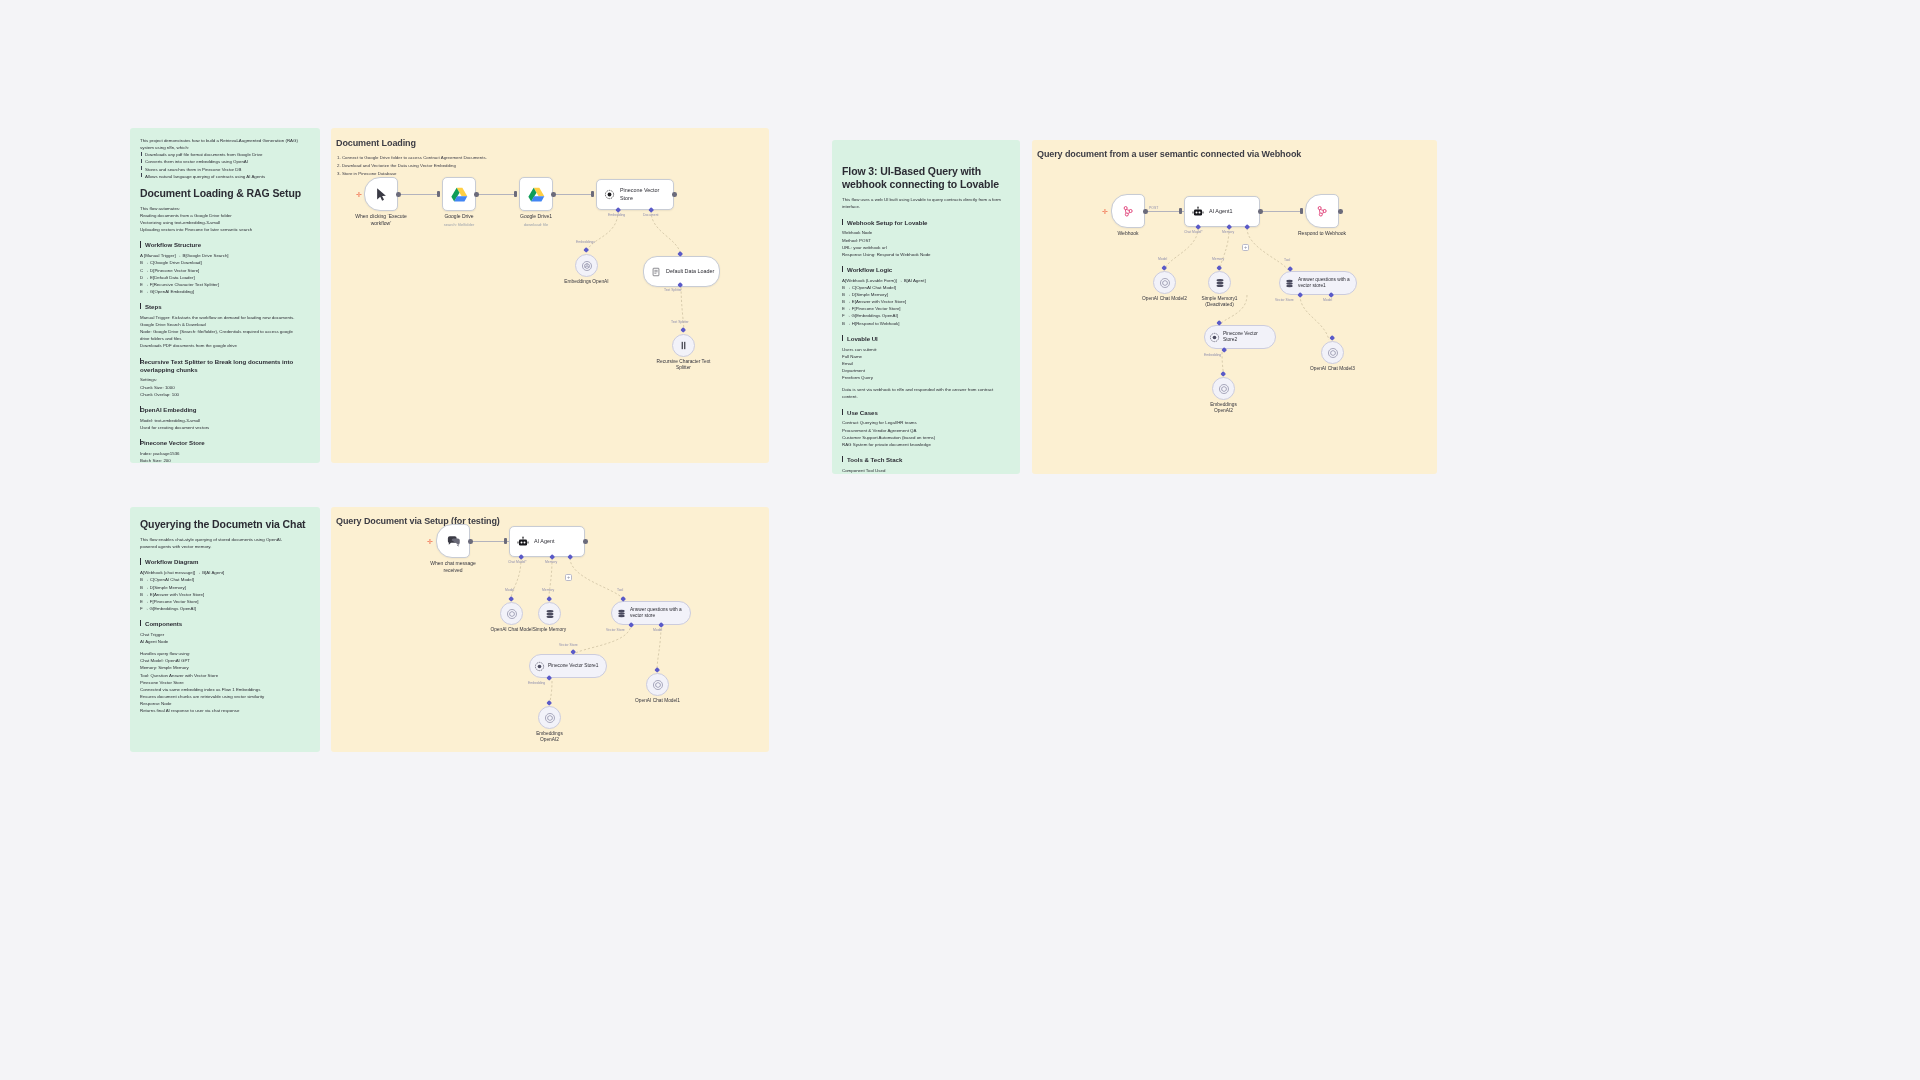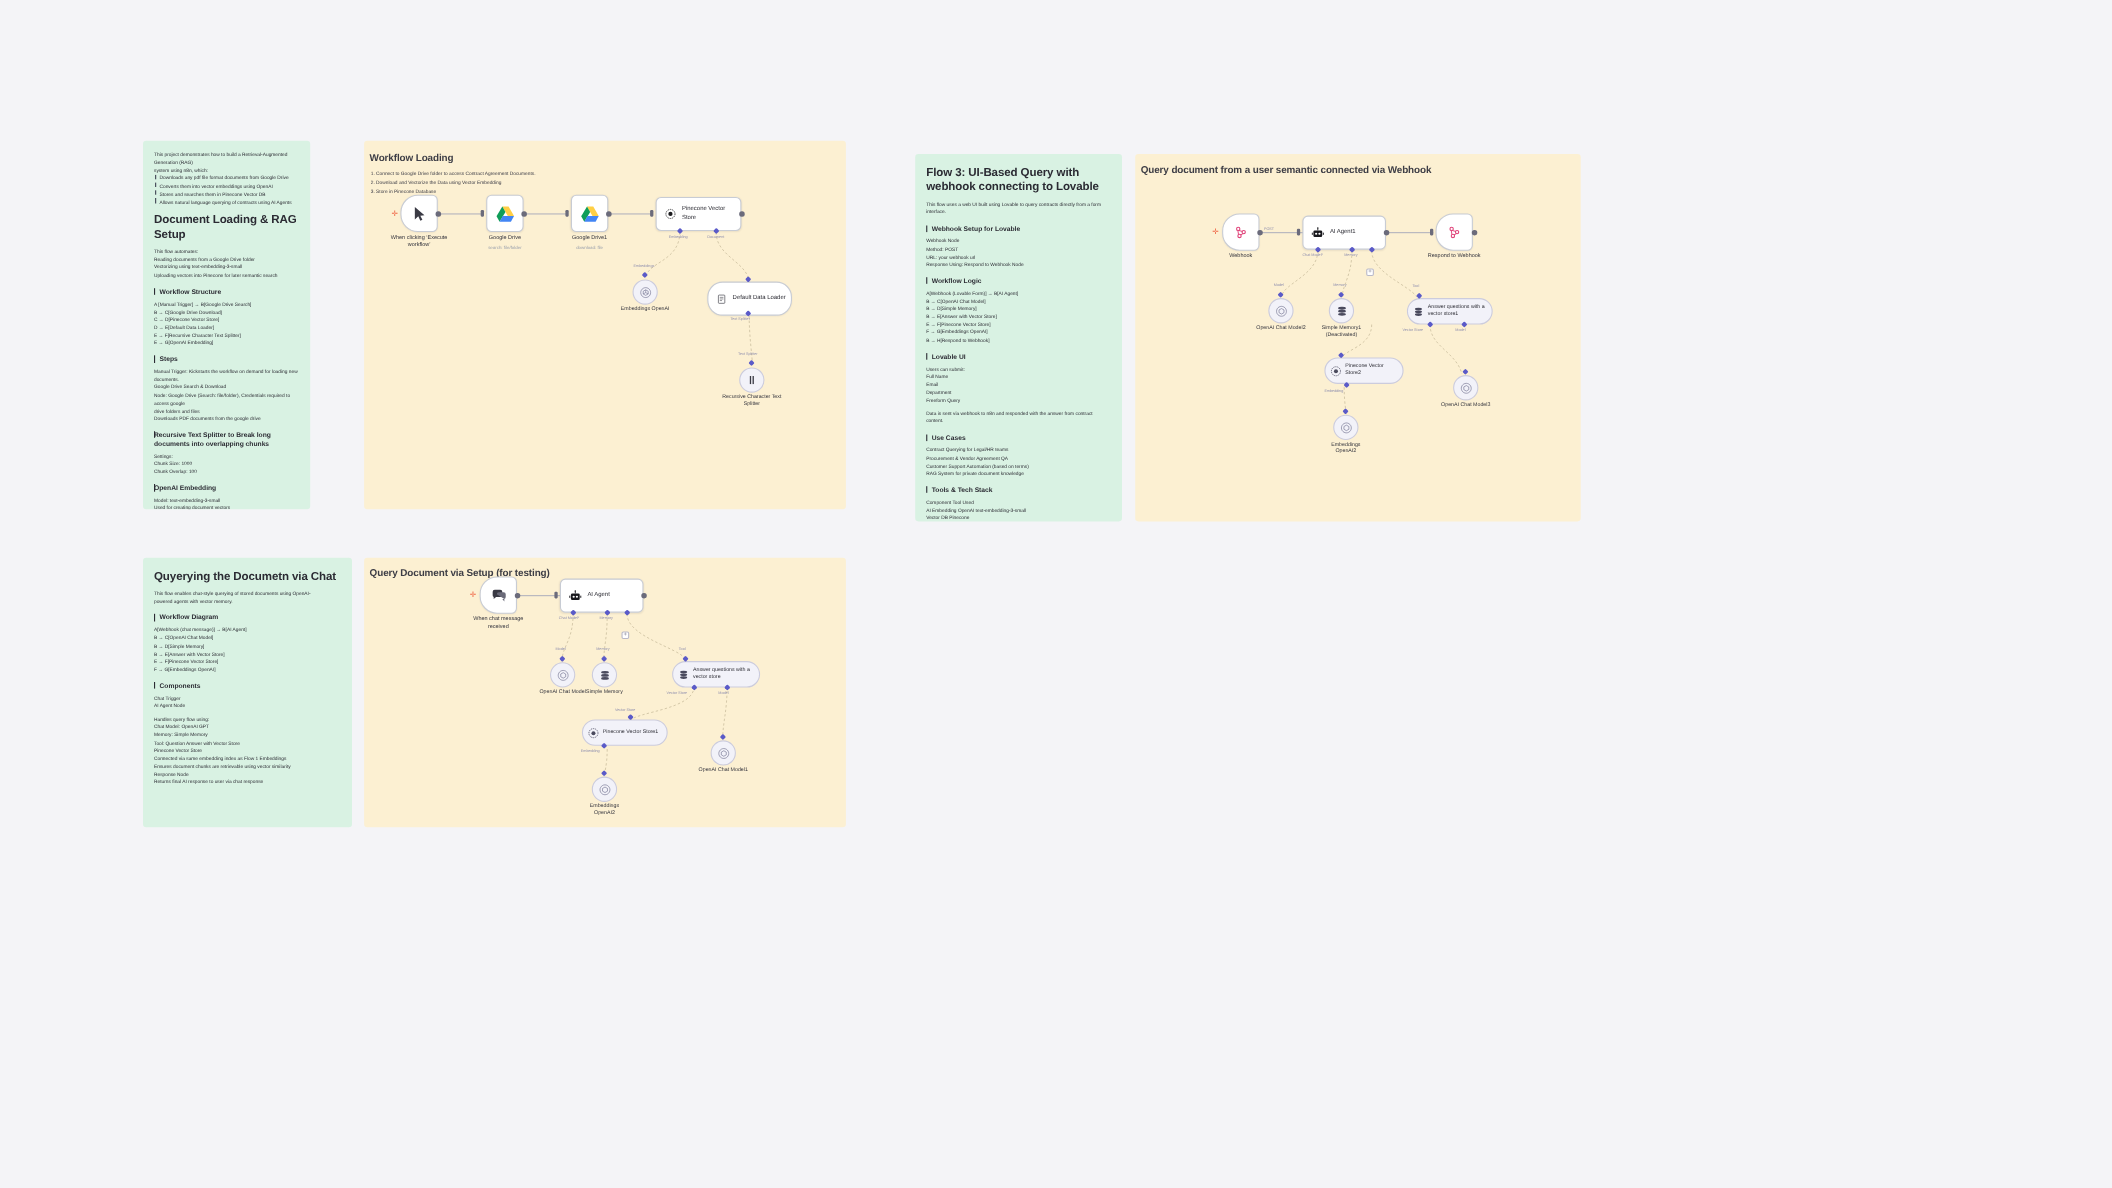--- a/index.html
+++ b/index.html
@@ -120,21 +120,21 @@
     font-size: 5.5px; line-height: 5.6px; text-align: center;
   }
   svg { display: block; }
   .dashline { stroke: #cfc3a3; stroke-width: 0.8; stroke-dasharray: 2.2 2; fill: none; }
 </style>
 </head>
 <body>
 
 <div id="canvas">
 
-  <div class="sticky" style="left:130px; top:128px; width:152px; height:335px;">
+  <div class="sticky" style="left:130px; top:128px; width:190px; height:335px;">
     <p>This project demonstrates how to build a Retrieval-Augmented Generation (RAG)</p>
     <p>system using n8n, which:</p>
     <ul>
       <li class="bullet">Downloads any pdf file format documents from Google Drive</li>
       <li class="bullet">Converts them into vector embeddings using OpenAI</li>
       <li class="bullet">Stores and searches them in Pinecone Vector DB</li>
       <li class="bullet">Allows natural language querying of contracts using AI Agents</li>
     </ul>
     <h2>Document Loading &amp; RAG Setup</h2>
     <p>This flow automates:</p>
@@ -161,21 +161,21 @@
     <h3 style="padding-left:0;">OpenAI Embedding</h3>
     <p>Model: text-embedding-3-small</p>
     <p>Used for creating document vectors</p>
     <h3 style="padding-left:0;">Pinecone Vector Store</h3>
     <p>Index: package1536</p>
     <p>Batch Size: 200</p>
 
   </div>
 
   <div class="flow-panel" style="left:331px; top:128px; width:438px; height:335px;">
-    <div class="flow-title" style="left:5px; top:10px;">Workflow Loading</div>
+    <div class="flow-title" style="left:5px; top:10px;">Document Loading</div>
     <div class="flow-steps" style="left:6px; top:26px;">
       <div>1. Connect to Google Drive folder to access Contract Agreement Documents.</div>
       <div>2. Download and Vectorize the Data using Vector Embedding</div>
       <div>3. Store in Pinecone Database</div>
     </div>
 
     <div class="wire" style="left:67px; top:66px; width:41px;"></div>
     <div class="wire" style="left:145px; top:66px; width:40px;"></div>
     <div class="wire" style="left:222px; top:66px; width:40px;"></div>
 
@@ -262,21 +262,21 @@
         <rect x="8" y="4" width="2.6" height="16" fill="#3a3a44"></rect>
         <rect x="13.4" y="4" width="2.6" height="16" fill="#3a3a44"></rect>
       </svg>
       <div class="subnode-label" style="width:58px; white-space:normal;">Recursive Character Text Splitter</div>
     </div>
     <div class="port diamond" style="left:350px; top:200px;"></div>
     <div class="conn-label" style="left:340px; top:192px;">Text Splitter</div>
   </div>
 
   <div class="sticky" style="left:832px; top:140px; width:188px; height:334px;">
-    <h2 style="margin-top:2px;">Flow 3: UI-Based Query with webhook connecting to Lovable</h2>
+    <h2 style="margin-top:16px;">Flow 3: UI-Based Query with webhook connecting to Lovable</h2>
     <p>This flow uses a web UI built using Lovable to query contracts directly from a form interface.</p>
     <h3>Webhook Setup for Lovable</h3>
     <p>Webhook Node</p>
     <p>Method: POST</p>
     <p>URL: your webhook url</p>
     <p>Response Using: Respond to Webhook Node</p>
     <h3>Workflow Logic</h3>
     <p>A[Webhook (Lovable Form)] → B[AI Agent]</p>
     <p>B → C[OpenAI Chat Model]</p>
     <p>B → D[Simple Memory]</p>

